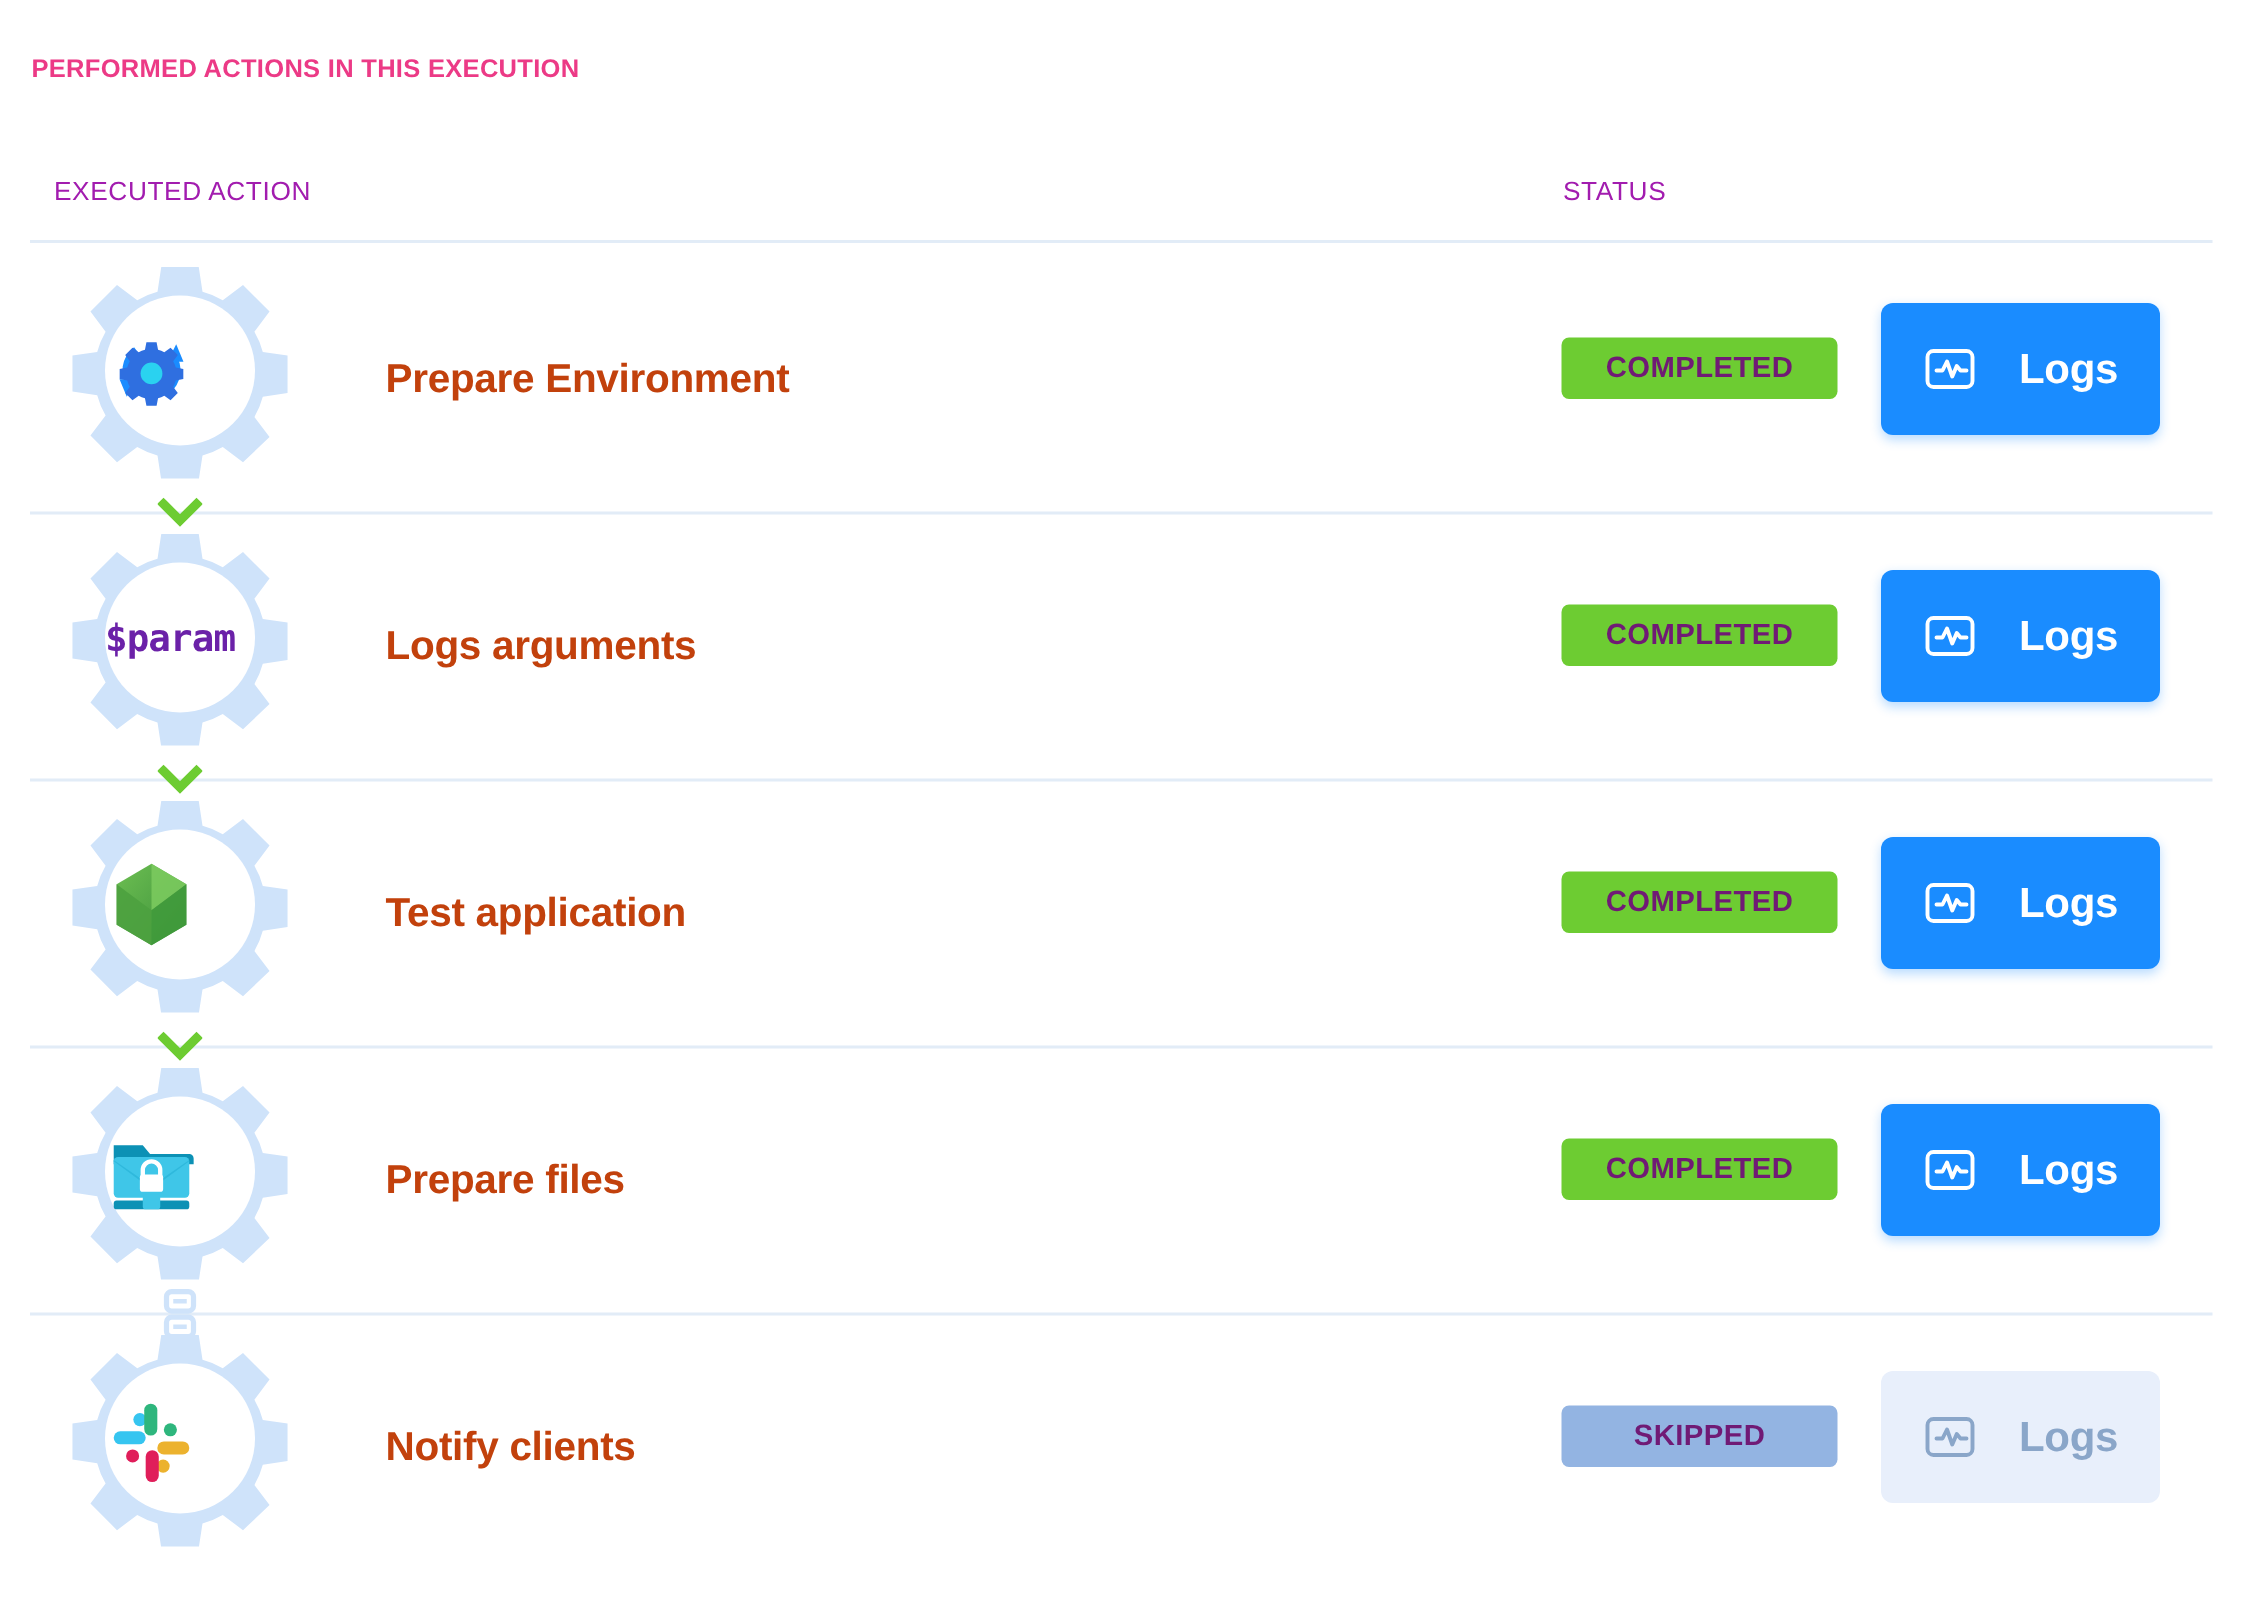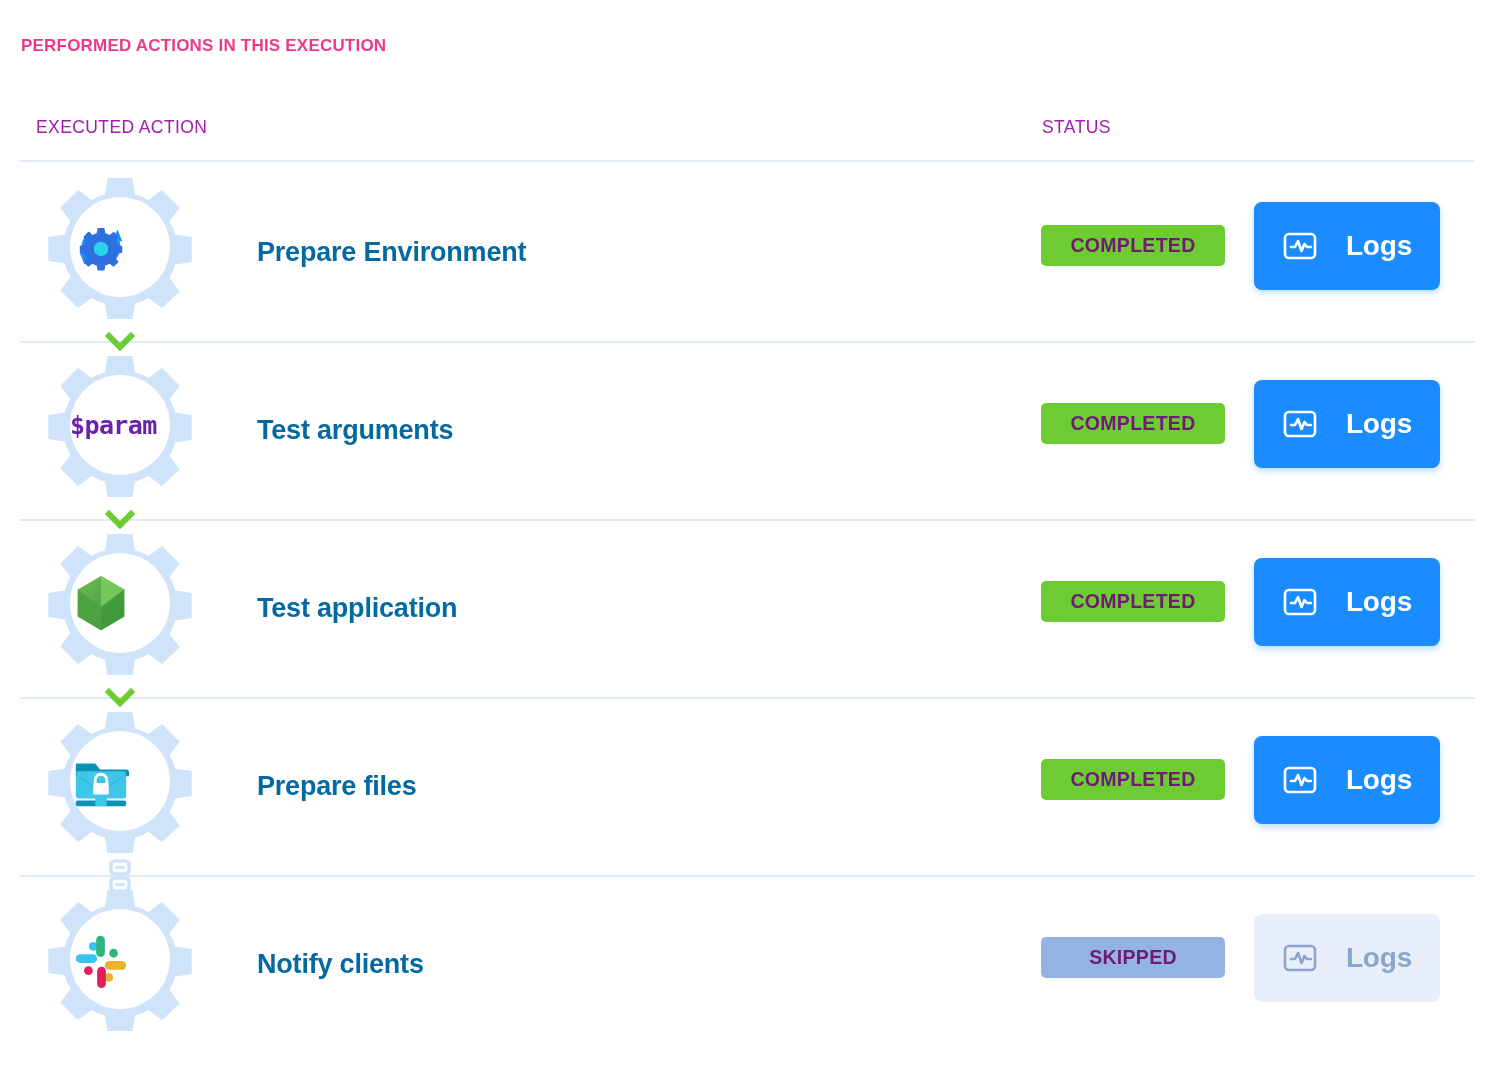--- a/index.html
+++ b/index.html
@@ -90,21 +90,21 @@
   
   .action-label {
     position: absolute;
     left: 257px;
     top: 0;
     height: 178px;
     display: flex;
     align-items: center;
     font-size: 27px;
     font-weight: bold;
-    color: #0369a1;
+    color: #c2410c;
     letter-spacing: -0.2px;
     white-space: nowrap;
   }
 
   
   .status-badge {
     position: absolute;
     left: 1041px;
     top: 62px;
     width: 184px;
@@ -216,21 +216,21 @@
       </div>
       <div class="row" style="top: 341px;">
         <div class="badge">
 <svg class="cog" viewBox="0 0 144 144" xmlns="http://www.w3.org/2000/svg">
   <path fill="#cfe3fa" d="M59.5 3 h25 l2.5 16.5 a54 54 0 0 1 13.5 5.6 L114 15 l17.7 17.7 l-10.1 13.4 a54 54 0 0 1 5.6 13.5 L143.7 62 v25 l-16.5 2.5 a54 54 0 0 1-5.6 13.5 l10.1 13.4 L114 133.1 l-13.5-10.1 a54 54 0 0 1-13.5 5.6 L84.5 145 h-25 l-2.5-16.4 a54 54 0 0 1-13.5-5.6 L30 133.1 L12.3 115.4 l10.1-13.4 a54 54 0 0 1-5.6-13.5 L0.3 86 V62 l16.5-2.4 a54 54 0 0 1 5.6-13.5 L12.3 32.7 L30 15 l13.5 10.1 a54 54 0 0 1 13.5-5.6 Z"></path>
 </svg>
           <div class="inner">
             <span class="param-text">$param</span>
           </div>
         </div>
-        <div class="action-label">Test arguments</div>
+        <div class="action-label">Logs arguments</div>
         <div class="status-badge status-completed">COMPLETED</div>
         <button class="logs-btn">
           <span>
 <svg class="licon" viewBox="0 0 36 36" xmlns="http://www.w3.org/2000/svg">
   <rect x="3" y="6" width="30" height="24" rx="4" fill="none" stroke="#ffffff" stroke-width="2.6"></rect>
   <path d="M9 19 h4 l3 -6 l3.5 10 l3-7 l2.5 3 h4" fill="none" stroke="#ffffff" stroke-width="2.6" stroke-linecap="round" stroke-linejoin="round"></path>
 </svg>
           </span>
           <span class="label">Logs</span>
         </button>

